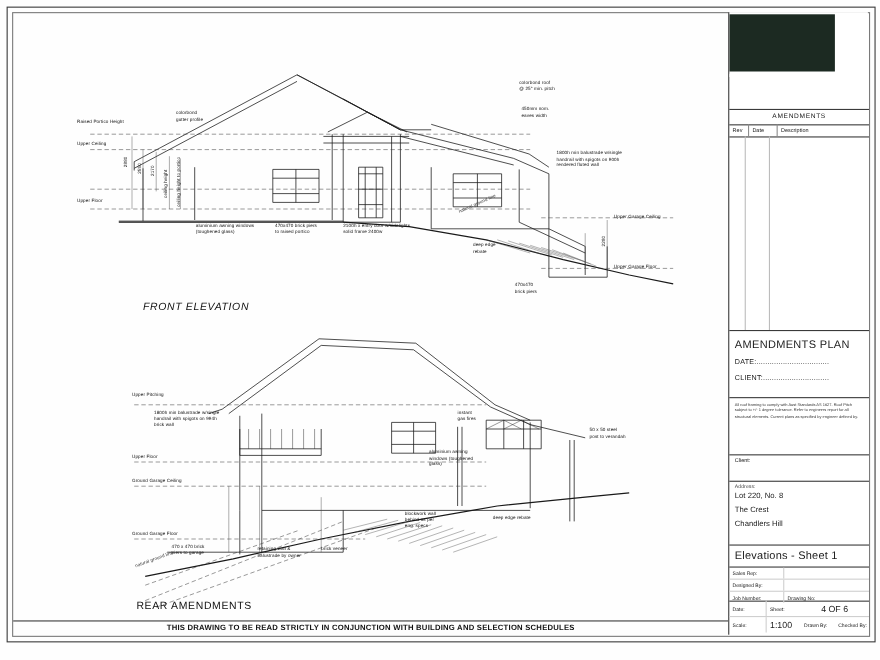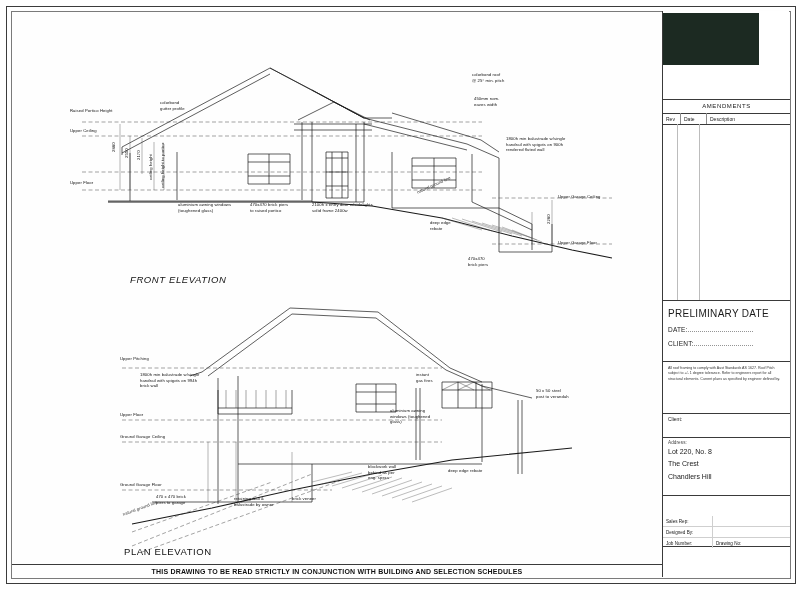--- a/index.html
+++ b/index.html
@@ -358,21 +358,21 @@
     <div class="lbl" style="left:356px;top:452px;">blockwork wall
 behind as per
 eng. specs</div>
     <div class="lbl" style="left:222px;top:484px;">retaining wall &amp;
 balustrade by owner</div>
     <div class="lbl" style="left:280px;top:484px;">brick veneer</div>
     <div class="lbl" style="left:144px;top:482px;">470 x 470 brick
 piers to garage</div>
     <div class="lbl" style="left:110px;top:500px;transform:rotate(-20deg);transform-origin:left top;color:#333;">natural ground line</div>
 
-    <div class="elev-title" style="left:112px;top:534px;">PLAN ELEVATION</div>
+    <div class="elev-title" style="left:112px;top:534px;">REAR AMENDMENTS</div>
   </div>
 
 
   <div class="footrule"></div>
   <div class="footer-note">THIS DRAWING TO BE READ STRICTLY IN CONJUNCTION WITH BUILDING AND SELECTION SCHEDULES</div>
 
   <div class="titleblock">
     <div class="tb-logo">
       <div class="blk"></div>
       <div class="blk2"></div>
@@ -384,21 +384,21 @@
       <span class="c1">Rev</span>
       <span class="c2">Date</span>
       <span class="c3">Description</span>
     </div>
     <div class="tb-amend-rows">
       <div class="vline1"></div>
       <div class="vline2"></div>
     </div>
 
     <div class="tb-prelim">
-      <div class="big">PRELIMINARY DATE</div>
+      <div class="big">AMENDMENTS PLAN</div>
       <div class="fld">DATE:.................................</div>
       <div class="fld">CLIENT:..............................</div>
     </div>
 
     <div class="tb-disc">All roof framing to comply with
 Aust Standards AS 1627.
 Roof Pitch subject to +/- 1 degree tolerance.
 Refer to engineers report for all structural elements.
 Current plans as specified by
 engineer defined by.</div>
@@ -407,30 +407,44 @@
       <div>Client:</div>
     </div>
 
     <div class="tb-address">
       <div class="lbl" style="position:static;font-size:4.6px;">Address:</div>
       <div class="ln">Lot 220, No. 8</div>
       <div class="ln">The Crest</div>
       <div class="ln">Chandlers Hill</div>
     </div>
 
+    <div class="tb-sheettitle">Elevations - Sheet 1</div>
 
     <div class="tb-meta">
       <div class="row">
         <span class="k">Sales Rep:</span>
         <span class="v"></span>
       </div>
       <div class="row">
         <span class="k">Designed By:</span>
         <span class="v"></span>
       </div>
       <div class="row">
         <span class="k">Job Number:</span>
         <span class="v">Drawing No:</span>
       </div>
     </div>
 
+    <div class="tb-foot">
+      <div class="fr">
+        <span class="k">Date:</span>
+        <span class="v">Sheet:</span>
+        <span class="v big">4 OF 6</span>
+      </div>
+      <div class="fr">
+        <span class="k">Scale:</span>
+        <span class="v big">1:100</span>
+        <span class="v">Drawn By:</span>
+        <span class="v">Checked By:</span>
+      </div>
+    </div>
   </div>
 </div>
 
 </body></html>

